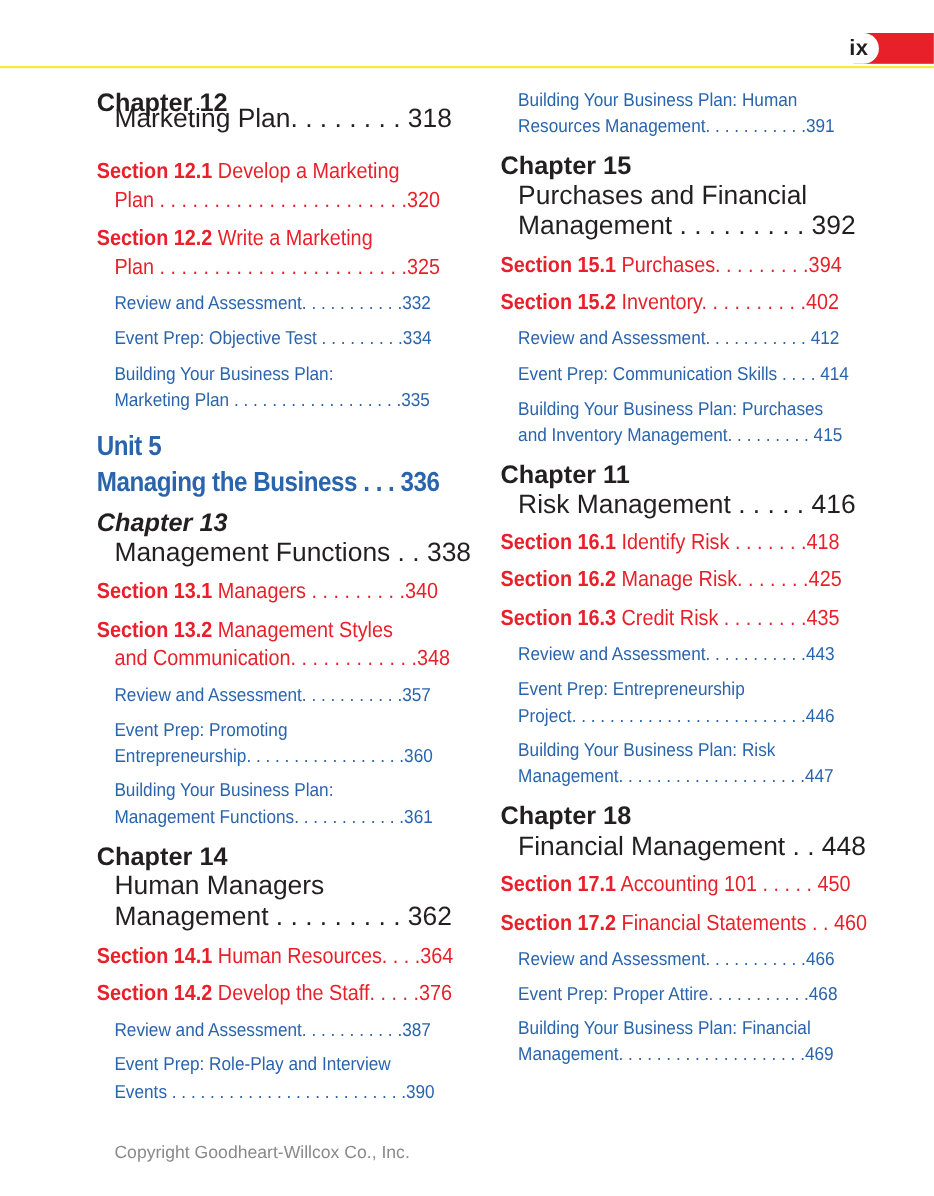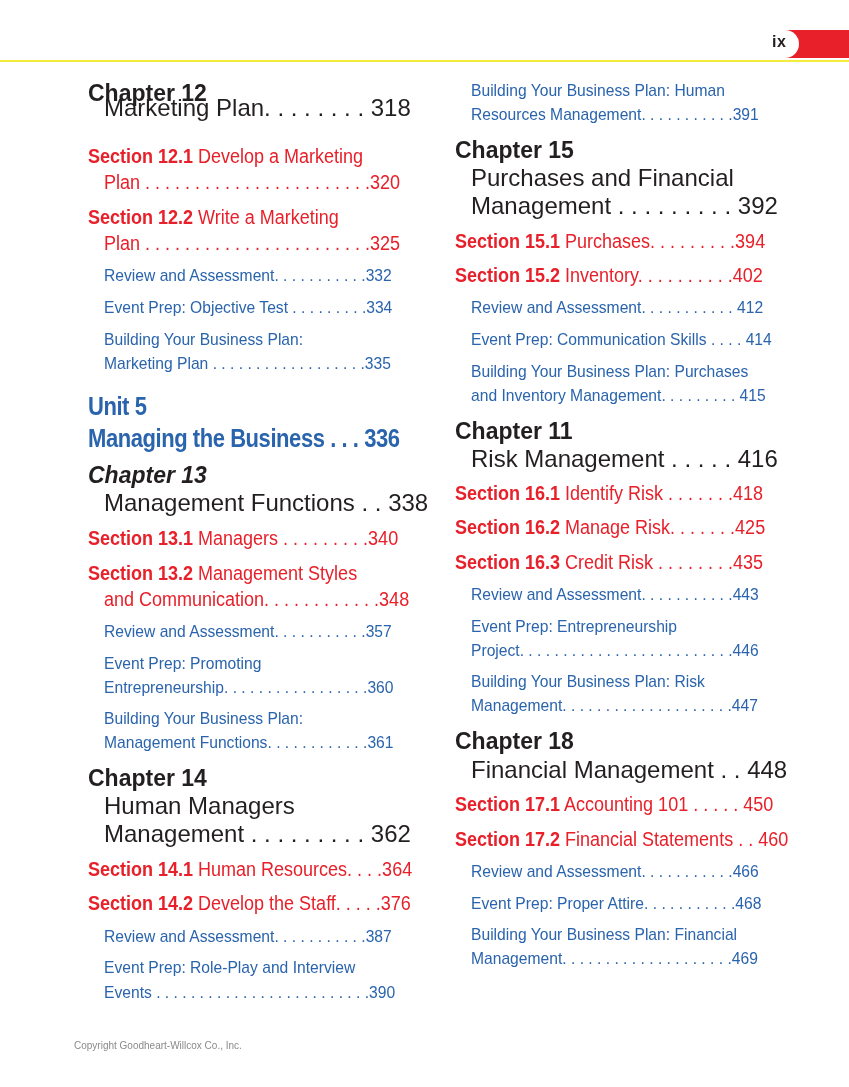--- a/index.html
+++ b/index.html
@@ -2,30 +2,30 @@
 <html><head>
   <meta charset="utf-8">
   <style>
     * { margin: 0; padding: 0; box-sizing: border-box; }
     html, body { width: 849px; height: 1087px; background: #ffffff; overflow: hidden; }
     body { position: relative; font-family: "Liberation Sans", sans-serif; }
 
     .header-line { position: absolute; left: 0; top: 60px; width: 849px; height: 2px; background: #f4ec3a; }
     .page-tab { position: absolute; left: 776px; top: 30px; width: 73px; height: 28px; background: #e8202a; }
     .page-tab-circle { position: absolute; left: 763px; top: 30px; width: 36px; height: 28px; background: #fff; border-radius: 0 14px 14px 0; }
-    .page-num { position: absolute; left: 772px; top: 33px; font-size: 16px; font-weight: bold; color: #231f20; letter-spacing: 0.5px; }
+    .page-num { position: absolute; left: 772px; top: 33px; font-size: 20px; font-weight: bold; color: #231f20; letter-spacing: 0.5px; }
 
     .e { position: absolute; white-space: nowrap; }
     .chap-label { font-size: 23px; font-weight: bold; color: #231f20; }
     .chap-title { font-size: 24px; color: #231f20; }
     .unit { font-size: 25px; font-weight: bold; color: #2a64ad; letter-spacing: -0.5px; transform: scaleX(0.88); transform-origin: left; }
     .sec { font-size: 20px; color: #e8202a; transform: scaleX(0.9); transform-origin: left; }
     .sec b { font-weight: bold; }
     .sub { font-size: 17px; color: #2a64ad; transform: scaleX(0.92); transform-origin: left; }
-    .copyright { position: absolute; left: 74px; top: 1040px; font-size: 10px; color: #8a8a8a; }
+    .copyright { position: absolute; left: 104px; top: 1040px; font-size: 16px; color: #8a8a8a; }
   </style>
 </head>
 <body>
 
 <div class="header-line"></div>
 <div class="page-tab"></div>
 <div class="page-tab-circle"></div>
 <div class="page-num">ix</div>
 
 <div class="e chap-label" style="left:88px; top:80px;">Chapter 12</div>

